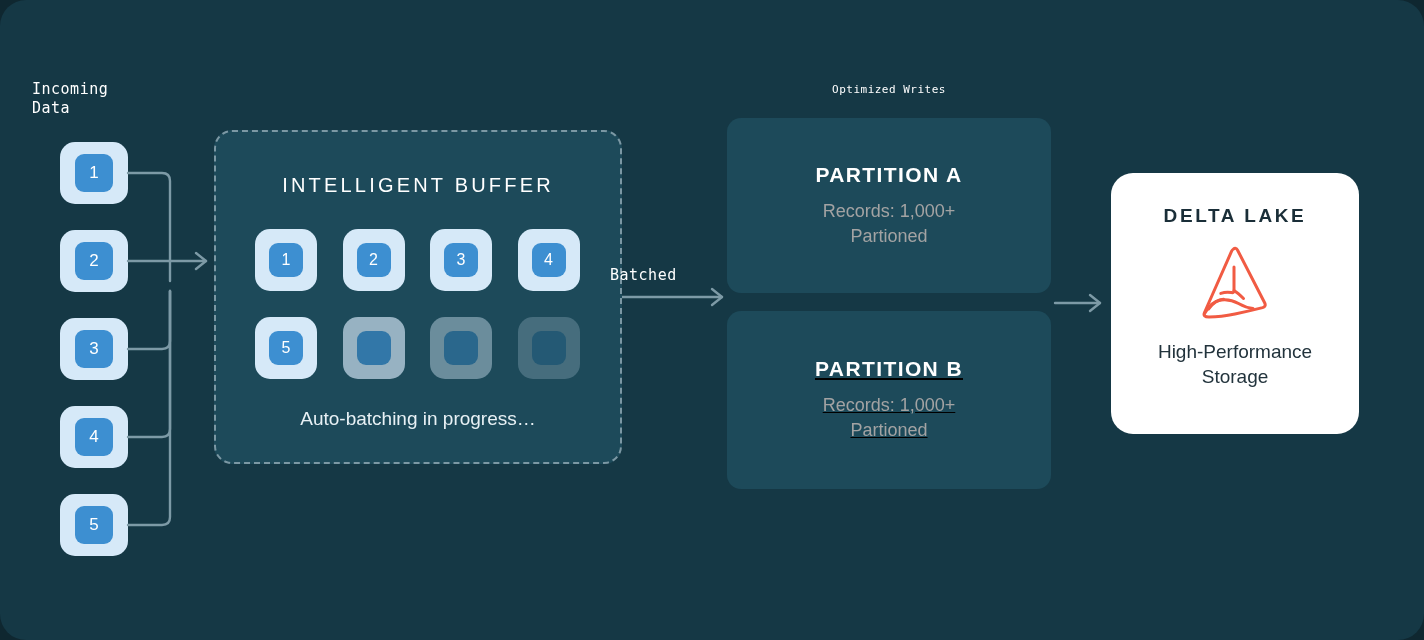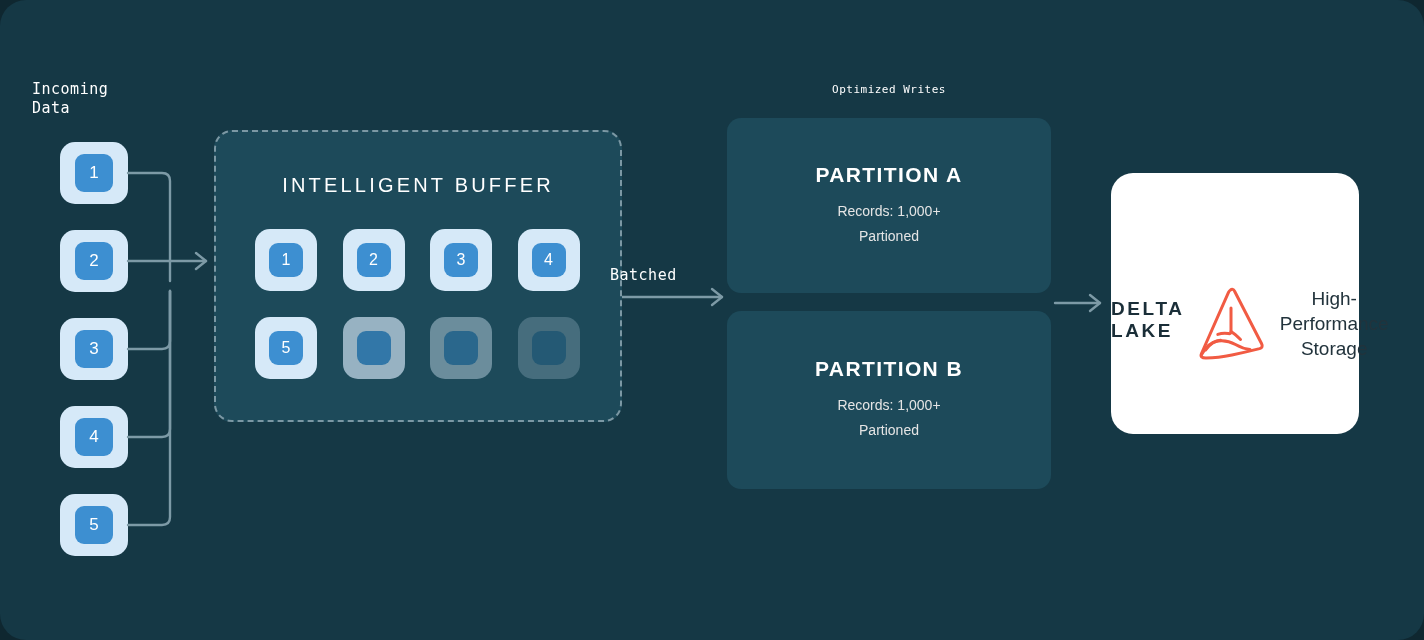--- a/index.html
+++ b/index.html
@@ -74,21 +74,21 @@
     height: 640px;
     pointer-events: none;
   }
 
   
   #buffer-panel {
     position: absolute;
     left: 214px;
     top: 130px;
     width: 408px;
-    height: 292px;
+    height: 334px;
     background: #1d4a5a;
     border: 2px dashed #7b98a4;
     border-radius: 18px;
     box-sizing: border-box;
   }
   #buffer-title {
     position: absolute;
     top: 42px;
     left: 0;
     width: 100%;
@@ -165,46 +165,47 @@
     width: 324px;
     background: #1d4a5a;
     border-radius: 14px;
     box-sizing: border-box;
     display: flex;
     flex-direction: column;
     align-items: center;
     justify-content: center;
   }
   #partition-a { top: 118px; height: 175px; }
-  #partition-b { top: 311px; height: 178px; }
+  #partition-b { top: 311px; height: 178px; text-decoration: underline; }
   .partition-title {
     color: #ffffff;
     font-size: 21px;
     font-weight: bold;
     letter-spacing: 1.4px;
     margin-bottom: 12px;
   }
   .partition-meta {
-    color: #e5e5e5;
-    font-size: 14px;
+    color: #a3a3a3;
+    font-size: 18px;
     line-height: 25px;
     text-align: center;
     white-space: pre-line;
   }
 
   
   #delta-card {
     position: absolute;
     left: 1111px;
     top: 173px;
     width: 248px;
     height: 261px;
     background: #ffffff;
     border-radius: 22px;
     display: flex;
+    flex-direction: column;
     align-items: center;
     justify-content: flex-start;
     padding-top: 32px;
     box-sizing: border-box;
   }
   #delta-title {
     color: #1a2e38;
     font-size: 19px;
     font-weight: bold;
     letter-spacing: 2.6px;
@@ -286,20 +287,21 @@
         <span class="inner"></span>
       </div>
       <div class="slot f2">
         <span class="inner"></span>
       </div>
       <div class="slot f3">
         <span class="inner"></span>
       </div>
     </div>
 
+    <div id="buffer-status">Auto-batching in progress…</div>
   </div>
 
   <div id="batched-label" class="mono">Batched</div>
 
   <div id="partitions-label" class="mono">Optimized Writes</div>
 
   <div class="partition-card" id="partition-a">
     <div class="partition-title">PARTITION A</div>
     <div class="partition-meta">Records: 1,000+
 Partioned</div>

